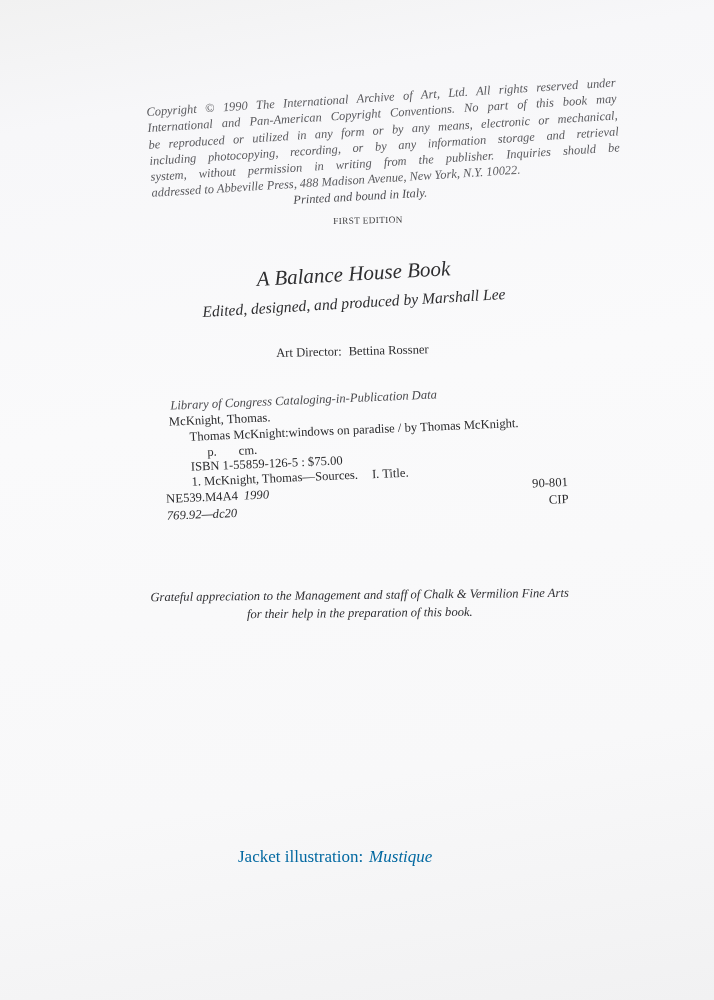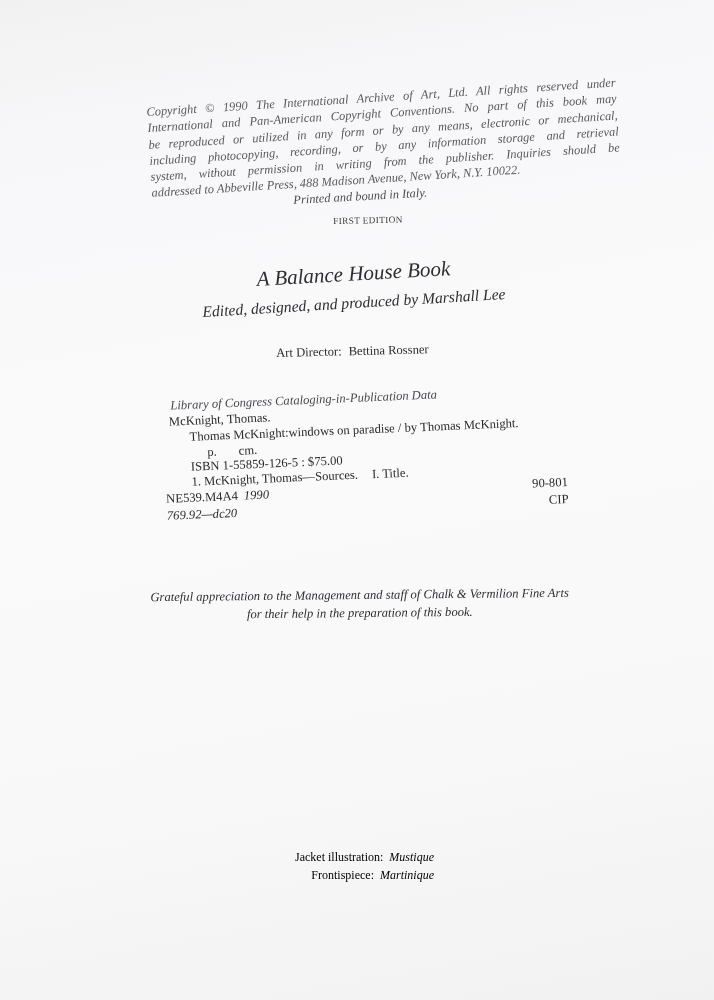--- a/index.html
+++ b/index.html
@@ -131,24 +131,24 @@
       font-style: italic;
       font-size: 12.6px;
       line-height: 18px;
       color: #2e2e32;
       text-align: center;
     }
     .credits {
       left: 238px;
       top: 848px;
       width: 196px;
-      font-size: 12px;
+      font-size: 17px;
       line-height: 18px;
-      color: #000000;
-      text-align: right;
+      color: #0369a1;
+      text-align: left;
     }
     .credits .row { white-space: nowrap; }
     .credits .value { font-style: italic; margin-left: 6px; }
   </style>
 </head>
 <body>
 
 <div class="page">
 
   <div class="block copyright">
@@ -193,18 +193,15 @@
 
   <div class="block acknowledgement">
     <div>Grateful appreciation to the Management and staff of Chalk &amp; Vermilion Fine Arts</div>
     <div>for their help in the preparation of this book.</div>
   </div>
 
   <div class="block credits">
     <div class="row">
       <span>Jacket illustration:</span><span class="value">Mustique</span>
     </div>
-    <div class="row">
-      <span>Frontispiece:</span><span class="value">Martinique</span>
-    </div>
   </div>
 
 </div>
 
 </body></html>

